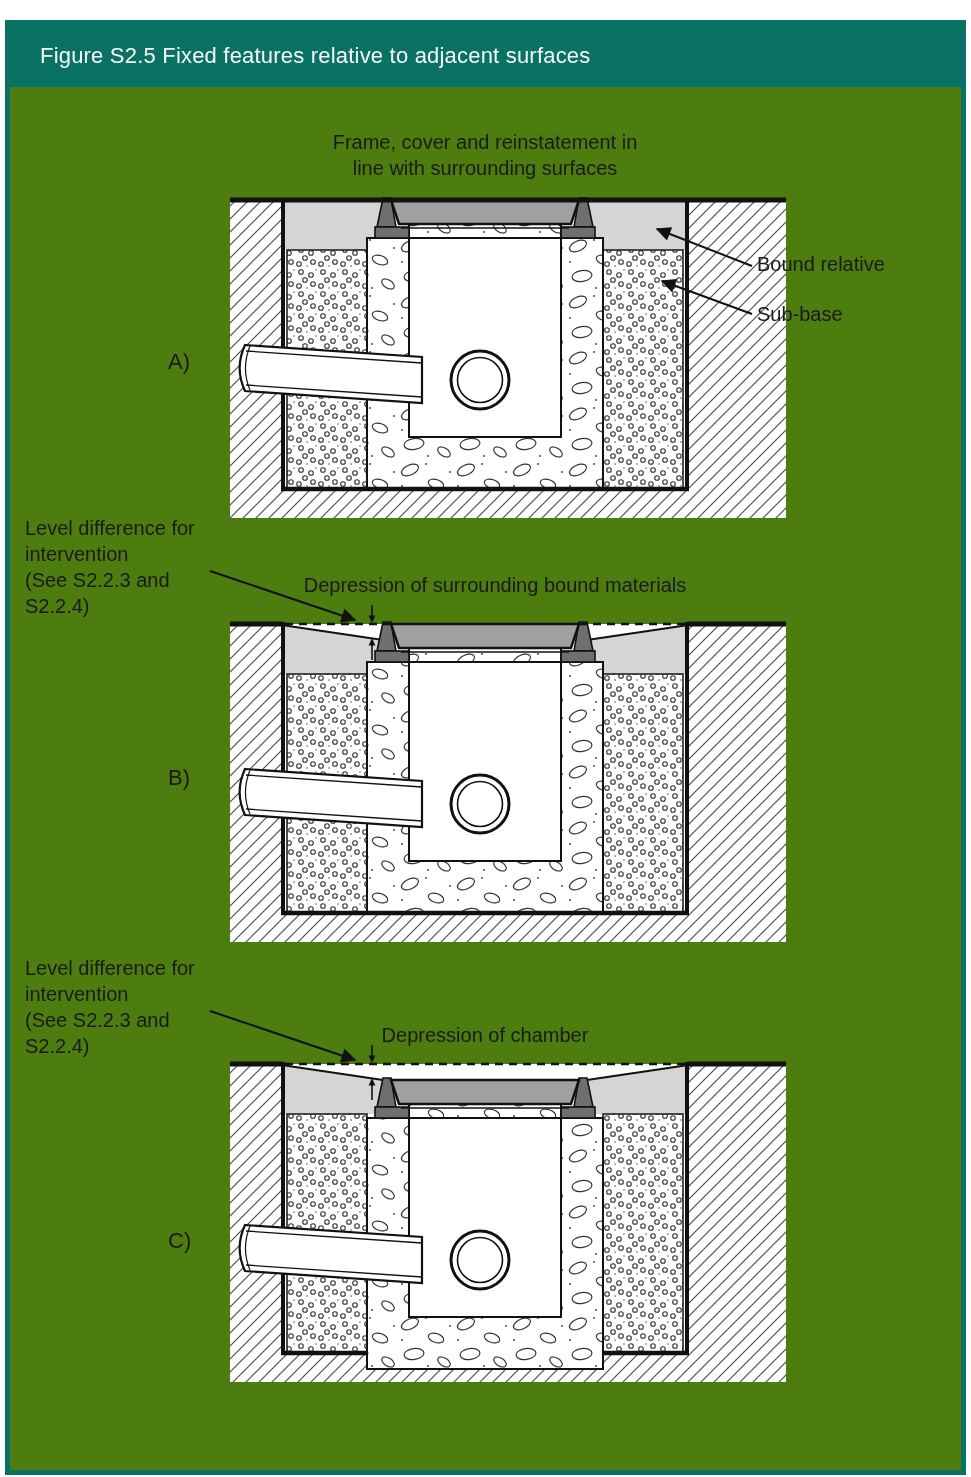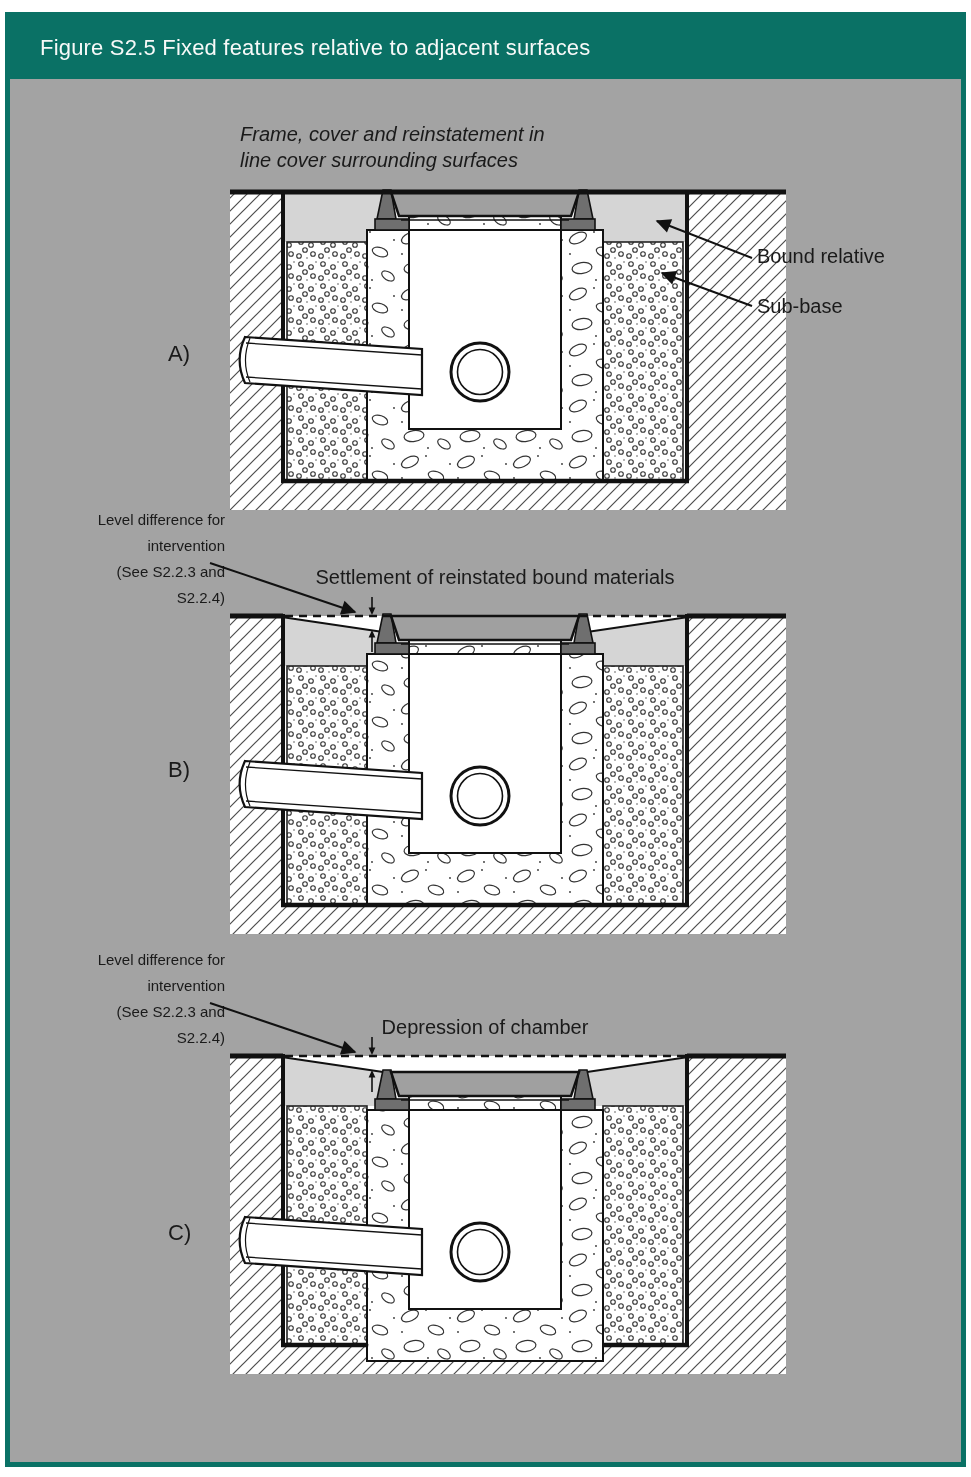--- a/index.html
+++ b/index.html
@@ -2,38 +2,38 @@
 <html><head>
 <meta charset="utf-8">
 <style>
   html, body { margin: 0; padding: 0; background: #ffffff; }
   body {
     width: 971px; height: 1477px; position: relative;
     font-family: "Liberation Sans", sans-serif;
     color: #1a1a1a;
   }
   .figure {
-    position: absolute; left: 5px; top: 12px;
+    position: absolute; left: 5px; top: 20px;
     width: 951px; height: 1445px;
     border: 5px solid #0a7165;
-    background: #a3a3a3;
+    background: #4d7c0f;
   }
   .figure-header {
     height: 62px; background: #0a7165;
     display: flex; align-items: center;
     padding-left: 30px;
   }
   .figure-title {
     color: #f7f9f8; font-size: 22px; letter-spacing: 0.2px;
   }
   .figure-body { position: relative; width: 100%; height: 1378px; }
   .abs { position: absolute; }
-  .caption { font-size: 20px; line-height: 26px; font-style: italic; }
+  .caption { text-align: center; font-size: 20px; line-height: 26px; }
   .caption-single { text-align: center; font-size: 20px; }
-  .level-note { text-align: right; font-size: 15px; line-height: 26px; }
+  .level-note { text-align: left; font-size: 20px; line-height: 26px; }
   .dlabel { font-size: 22px; }
   .callout { font-size: 20px; }
   .overlay, .drawing { display: block; }
   svg.defs-holder { position: absolute; width: 0; height: 0; }
 </style>
 </head>
 <body>
 
 <div class="figure">
   <div class="figure-header">
@@ -74,21 +74,21 @@
           <circle cx="30" cy="52" r="0.9" fill="#333333"></circle>
         </pattern>
         <marker id="leadArrow" viewBox="0 0 12 12" refX="10" refY="6" markerWidth="9" markerHeight="9" orient="auto">
           <path d="M1,1.2 L11,6 L1,10.8 Z" fill="#111111"></path>
         </marker>
       </defs>
     </svg>
 
     <div class="abs caption" style="left:230px;top:42px;width:490px">
       <div>Frame, cover and reinstatement in</div>
-      <div>line cover surrounding surfaces</div>
+      <div>line with surrounding surfaces</div>
     </div>
 
     <div class="abs dlabel" style="left:158px;top:262px">A)</div>
 
     <svg class="abs drawing" style="left:220px;top:93px" width="560" height="345" viewBox="0 0 560 345">
       <rect x="0" y="20" width="556" height="318" fill="url(#hatchP)"></rect>
       <rect x="53" y="20" width="404" height="289" fill="#ffffff"></rect>
       <g>
         <rect x="55" y="20" width="98" height="50" fill="#d5d5d5"></rect>
         <rect x="357" y="20" width="98" height="50" fill="#d5d5d5"></rect>
@@ -134,21 +134,21 @@
       <line x1="112" y1="97" x2="22" y2="64" stroke="#111111" stroke-width="2" marker-end="url(#leadArrow)"></line>
     </svg>
 
     <div class="abs level-note" style="left:15px;top:428px;width:200px">
       <div>Level difference for</div>
       <div>intervention</div>
       <div>(See S2.2.3 and</div>
       <div>S2.2.4)</div>
     </div>
 
-    <div class="abs caption-single" style="left:240px;top:487px;width:490px">Settlement of reinstated bound materials</div>
+    <div class="abs caption-single" style="left:240px;top:487px;width:490px">Depression of surrounding bound materials</div>
 
     <div class="abs dlabel" style="left:158px;top:678px">B)</div>
 
     <svg class="abs overlay" style="left:190px;top:478px" width="185" height="64">
       <line x1="10" y1="6" x2="155" y2="55" stroke="#111111" stroke-width="2" marker-end="url(#leadArrow)"></line>
     </svg>
 
     <svg class="abs drawing" style="left:220px;top:507px" width="560" height="360" viewBox="0 0 560 360">
       <rect x="0" y="30" width="556" height="318" fill="url(#hatchP)"></rect>
       <rect x="53" y="30" width="404" height="289" fill="#ffffff"></rect>

